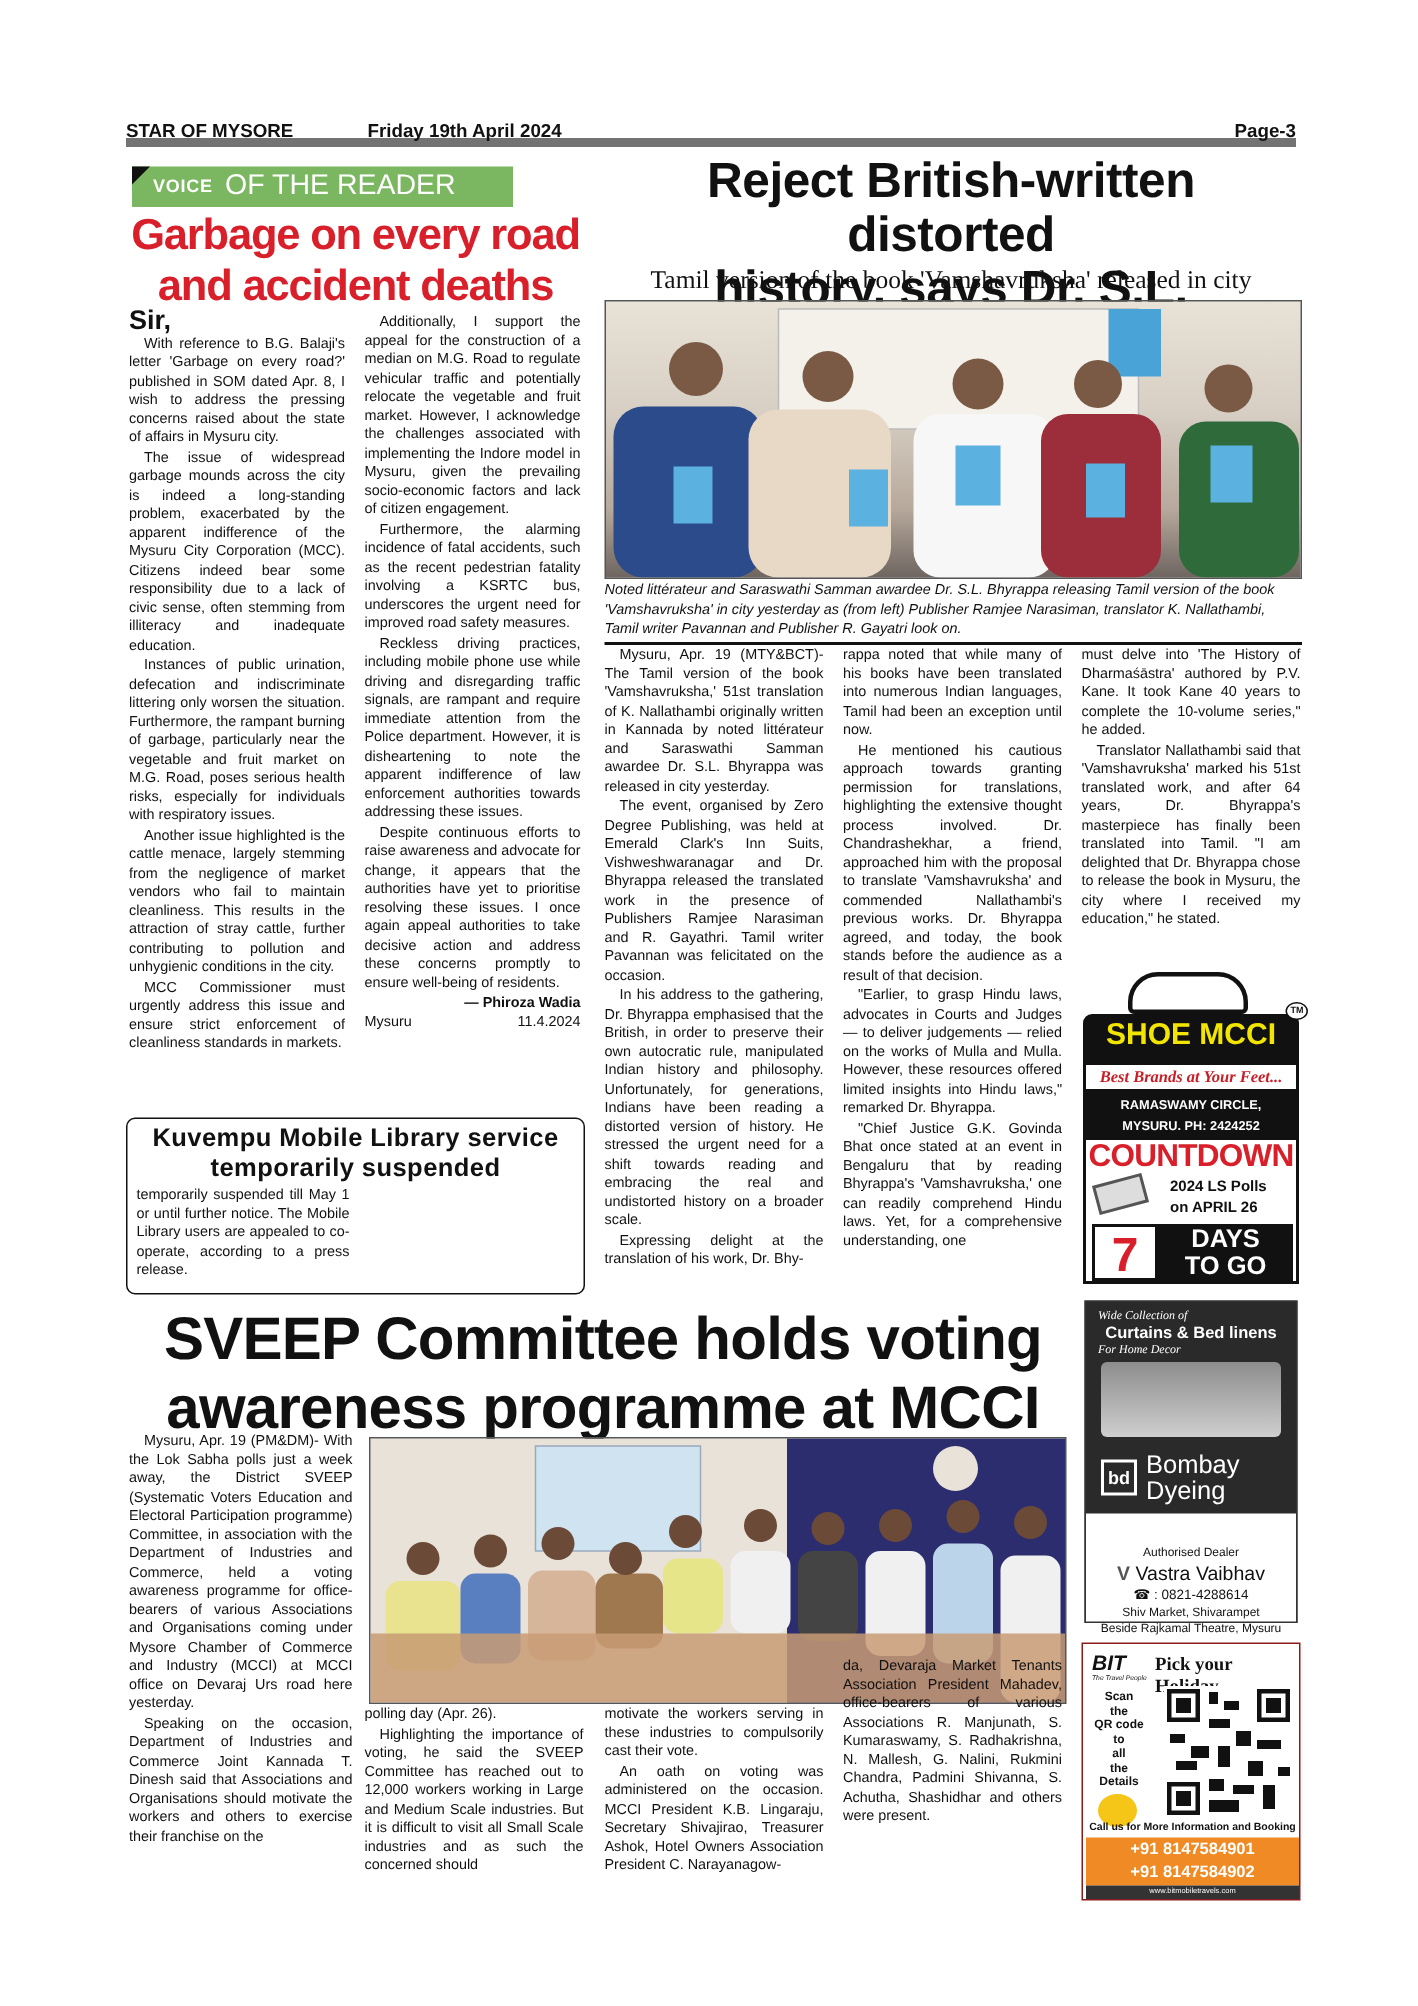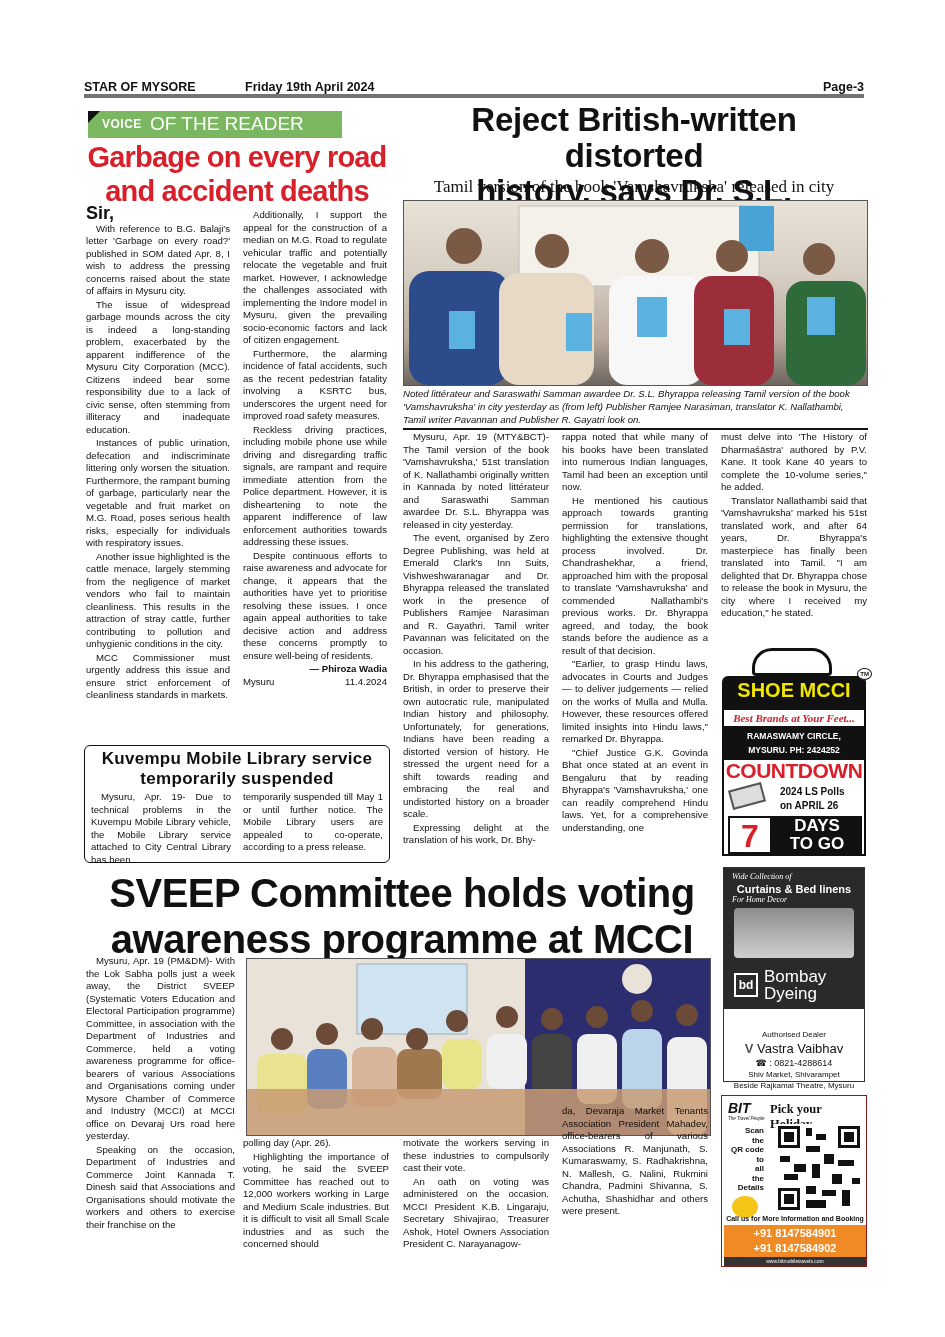--- a/index.html
+++ b/index.html
@@ -1,18 +1,18 @@
 <!DOCTYPE html>
 <html><head>
 <meta charset="utf-8">
 <style>
   *{box-sizing:border-box;margin:0;padding:0}
   body{width:945px;height:1337px;background:#fff;position:relative;font-family:"Liberation Sans",sans-serif;color:#111;overflow:hidden}
   .abs{position:absolute}
-  .mast{left:84px;top:78px;width:780px;height:20px;border-bottom:4px solid #737373;font-weight:bold;font-size:12.5px;font-family:"Liberation Sans",sans-serif}
+  .mast{left:84px;top:78px;width:780px;height:20px;border-bottom:6px solid #737373;font-weight:bold;font-size:12.5px;font-family:"Liberation Sans",sans-serif}
   .mast span{position:absolute;top:2px}
   .col{font-size:9.6px;line-height:12.5px;text-align:justify;hyphens:manual}
   .col p{text-indent:10px;margin-bottom:1px}
   .voice{left:88px;top:111px;width:254px;height:27px;background:#7bb661;color:#fff}
   .voice .tri{position:absolute;left:0;top:0;width:0;height:0;border-top:12px solid #111;border-right:12px solid transparent}
   .voice .v{position:absolute;left:14px;top:6px;font-weight:bold;font-size:12px;letter-spacing:0.5px}
   .voice .o{position:absolute;left:62px;top:2px;font-size:19px}
   .redhead{left:84px;top:140px;width:306px;color:#d81f2a;font-weight:bold;font-size:29px;line-height:34px;text-align:center;letter-spacing:-0.8px}
   .bighead{left:400px;top:102px;width:468px;font-weight:bold;font-size:33px;line-height:36px;text-align:center;letter-spacing:-0.3px}
   .sub{left:400px;top:177px;width:468px;font-family:"Liberation Serif",serif;font-size:17px;text-align:center}
@@ -62,21 +62,20 @@
     <span>11.4.2024</span>
   </div>
 </div>
 
 <div class="abs box">
   <div class="boxhead">
     <div>Kuvempu Mobile Library service</div>
     <div>temporarily suspended</div>
   </div>
   <div style="display:flex;gap:12px;padding:2px 6px 0 6px">
-    <div class="col" style="width:142px;text-indent:10px">Mysuru, Apr. 19- Due to technical problems in the Kuvempu Mobile Library vehicle, the Mobile Library service attached to City Central Library has been</div>
     <div class="col" style="width:142px">temporarily suspended till May 1 or until further notice. The Mobile Library users are appealed to co-operate, according to a press release.</div>
   </div>
 </div>
 
 <div class="abs bighead">
   <div>Reject British-written distorted</div>
   <div>history, says Dr. S.L. Bhyrappa</div>
 </div>
 <div class="abs sub">Tamil version of the book 'Vamshavruksha' released in city</div>
 <div class="abs photo" style="left:403px;top:200px;width:465px;height:186px" title="Five people holding the blue Tamil book at the release event">
@@ -175,21 +174,21 @@
     <div style="font-size:9px">☎ : 0821-4288614</div>
     <div>Shiv Market, Shivarampet</div>
     <div>Beside Rajkamal Theatre, Mysuru</div>
   </div>
 </div>
 
 <div class="abs" style="left:721px;top:1095px;width:146px;height:172px;border:1px solid #8b1a1a;background:#fff">
   <div style="position:absolute;left:6px;top:4px;font-weight:bold;font-style:italic;font-size:14px;color:#111">BIT</div>
   <div style="position:absolute;left:6px;top:20px;font-size:4.5px;font-style:italic">The Travel People</div>
   <div style="position:absolute;left:48px;top:6px;font-family:'Liberation Serif',serif;font-weight:bold;font-size:12.5px">Pick your Holiday</div>
-  <div style="position:absolute;left:6px;top:30px;width:36px;text-align:right;font-weight:bold;font-size:8px;line-height:9.5px">
+  <div style="position:absolute;left:6px;top:30px;width:36px;text-align:center;font-weight:bold;font-size:8px;line-height:9.5px">
     <div>Scan</div>
     <div>the</div>
     <div>QR code</div>
     <div>to</div>
     <div>all</div>
     <div>the</div>
     <div>Details</div>
   </div>
   <div style="position:absolute;left:10px;top:100px;width:26px;height:22px;border-radius:50%;background:#f5c518"></div>
   <svg style="position:absolute;left:54px;top:28px" width="86" height="88">

